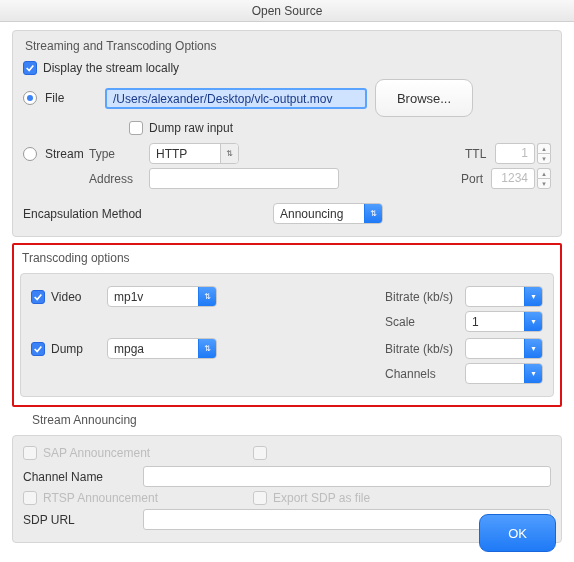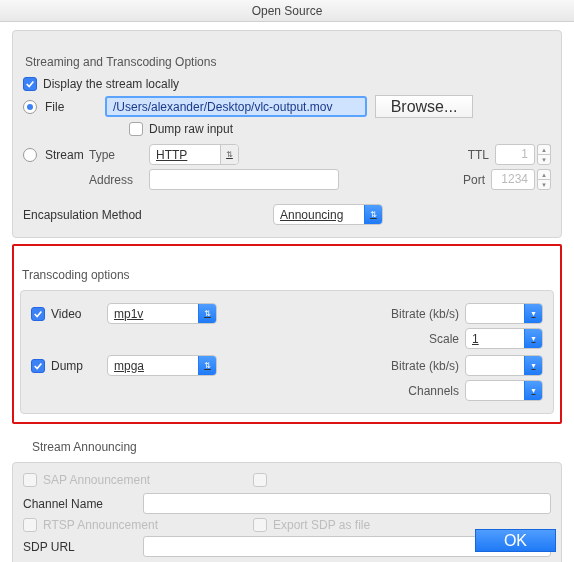--- a/index.html
+++ b/index.html
@@ -26,21 +26,21 @@
     background: #ececec;
     border: 1px solid #d6d6d6;
     border-radius: 4px;
     margin: 6px 12px;
     padding: 8px 10px;
   }
   .panel-outer { margin-top: 8px; }
   .group-label {
     font-size: 12px;
     color: #555;
-    margin: 16px 0 8px 2px;
+    margin: 0 0 8px 2px;
   }
   .row { display: flex; align-items: center; margin: 4px 0; }
   .chk {
     width: 14px; height: 14px;
     border: 1px solid #a8a8a8;
     border-radius: 3px;
     background: #fff;
     display: inline-flex; align-items:center; justify-content:center;
     margin-right: 6px;
     font-size: 12px; line-height: 1; color: #fff; font-weight: bold;
@@ -54,49 +54,49 @@
   .radio.checked::after{content:"";width:6px;height:6px;border-radius:50%;background:#3b82f6;display:block;}
   .lbl { color:#333; }
   .lbl.dis {color:#bdbdbd;}
   .textfield {
     height:21px; background:#fff; border:1px solid #c8c8c8; border-radius:3px;
     padding:2px 6px; font-size:12px; color:#222;
   }
   .textfield.hl { border:2px solid #5aa3ff; background:#cfe3ff; color:#1a3a8a;}
   .textfield.dis { color:#bbb; }
   .btn {
-    height:23px; background:linear-gradient(#fff,#f3f3f3);
-    border:1px solid #c8c8c8; border-radius:0;
-    padding:0 14px; font-size:16px; color:#333;
+    height:38px; background:linear-gradient(#fff,#f3f3f3);
+    border:1px solid #c8c8c8; border-radius:9px;
+    padding:0 14px; font-size:13px; color:#333;
     display:inline-flex; align-items:center; justify-content:center;
   }
   .btn.primary {
     background:linear-gradient(#4f9dff,#1f7af6);
     border-color:#1766dc; color:#fff; padding:0 28px;
   }
   .select {
     height:21px; background:#fff; border:1px solid #c8c8c8; border-radius:4px;
     display:inline-flex; align-items:center;
-    font-size:12px; color:#333; position:relative;text-decoration:underline;
+    font-size:12px; color:#333; position:relative;
   }
   .select .sval { flex:1; padding:0 6px; }
   .select .arrows, .select .arrow1 {
     width:18px; height:100%; border-left:1px solid #c8c8c8;
     background:#eee; display:flex; align-items:center; justify-content:center;
     font-size:8px; color:#666; border-radius:0 3px 3px 0;
   }
   .select.blue .arrows, .select.blue .arrow1 { background:linear-gradient(#4f9dff,#1f7af6); color:#fff; border-left-color:#1f7af6;}
   .stepper {
     width:14px; height:21px; display:flex; flex-direction:column; margin-left:2px;
   }
   .stepper div{flex:1;border:1px solid #c8c8c8;background:#fafafa;font-size:7px;display:flex;align-items:center;justify-content:center;color:#888;}
   .stepper div:first-child{border-radius:3px 3px 0 0;border-bottom:none;}
   .stepper div:last-child{border-radius:0 0 3px 3px;}
   .sublabel{color:#555;width:60px;}
-  .right-lbl{color:#555; text-align:right; margin-right:6px;}
+  .right-lbl{color:#555; }
   .redbox{ border:2px solid #d11; border-radius:2px; padding:6px 6px 8px; margin:4px 12px 0; }
   .footer { position:absolute; bottom:10px; right:18px; }
   .inner-row { display:flex; align-items:flex-start; }
   .spacer { flex:1; }
 </style>
 </head>
 <body>
 
 <div class="titlebar">Open Source</div>
 

